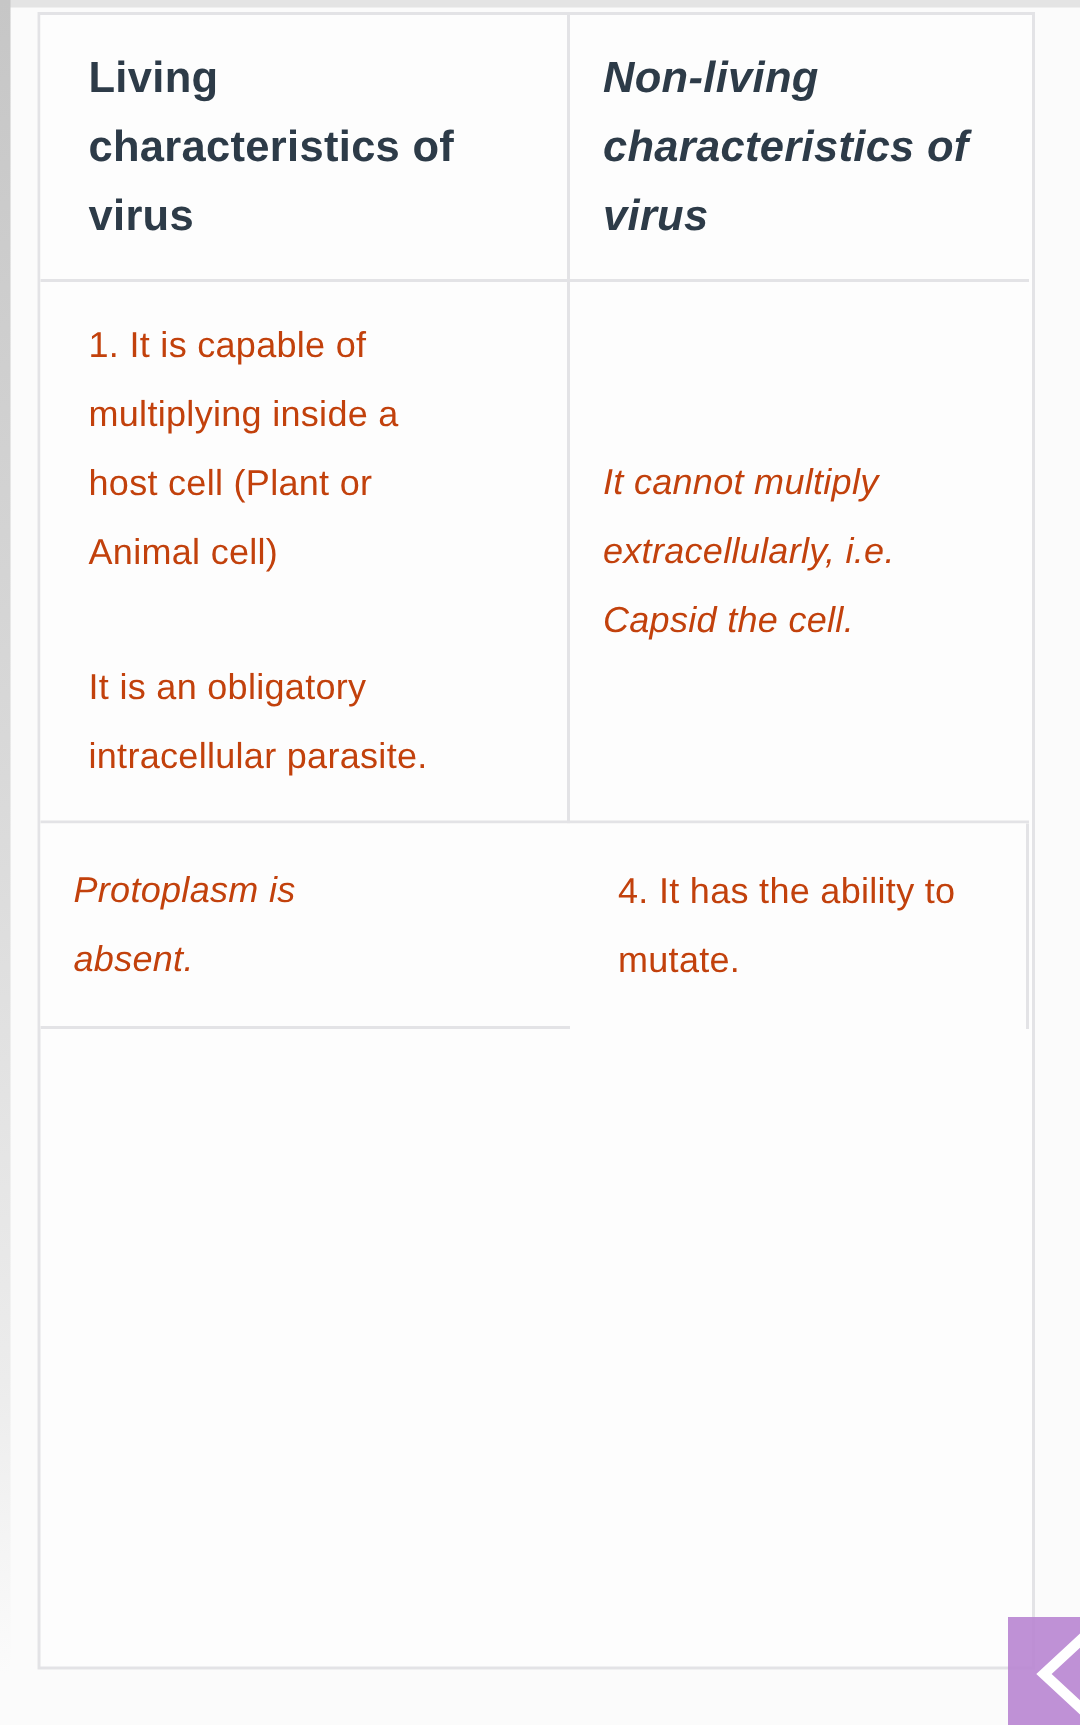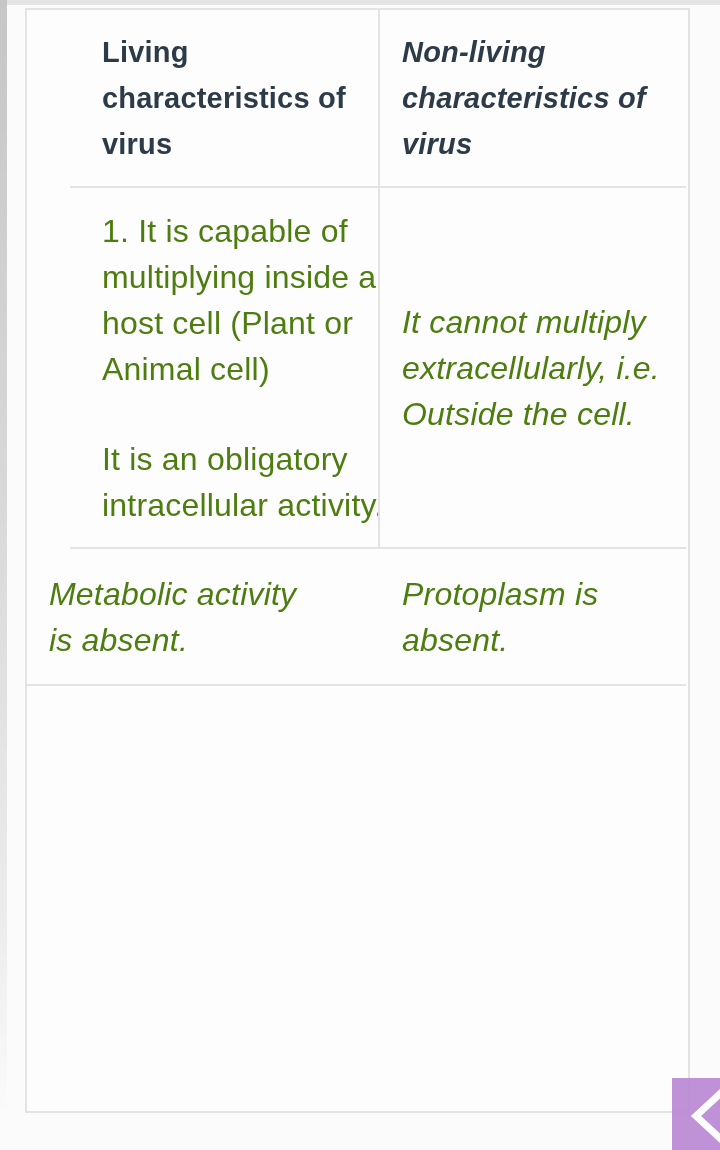--- a/index.html
+++ b/index.html
@@ -35,28 +35,28 @@
     grid-template-rows: 178px 361px 137px 279px 1fr;
   }
   .cell {
     display: flex;
     flex-direction: column;
     justify-content: center;
     overflow: hidden;
     border-bottom: 2px solid #e3e3e6;
     background: #fdfdfd;
   }
-  .cell.col-left  { border-right: 2px solid #e3e3e6; padding-left: 32px; padding-right: 8px; margin-left: 43px; }
+  .cell.col-left  { border-right: 2px solid #e3e3e6; padding-left: 32px; padding-right: 8px; }
   .cell.col-right { padding-left: 22px; padding-right: 6px; font-style: italic; }
   .cell.last-row  { border-bottom: none; }
   .cell-text {
     white-space: pre;
-    font-size: 32px;
+    font-size: 24px;
     line-height: 46px;
-    color: #4d7c0f;
+    color: #c2410c;
     letter-spacing: 0.2px;
   }
   .cell.header .cell-text {
     font-weight: bold;
     font-size: 29px;
     color: #2d3b48;
   }
   .para2 { margin-top: 44px; }
   .fab {
     position: absolute;
@@ -90,38 +90,38 @@
 characteristics of
 virus</div>
     </div>
 
     <div class="cell col-left">
       <div class="cell-text">1. It is capable of
 multiplying inside a
 host cell (Plant or
 Animal cell)</div>
       <div class="cell-text para2">It is an obligatory
-intracellular activity.</div>
+intracellular parasite.</div>
     </div>
     <div class="cell col-right">
       <div class="cell-text">It cannot multiply
 extracellularly, i.e.
-Outside the cell.</div>
+Capsid the cell.</div>
     </div>
 
-    <div class="cell col-right">
-      <div class="cell-text">Metabolic activity
-is absent.</div>
-    </div>
 
     <div class="cell col-right">
       <div class="cell-text">Protoplasm is
 absent.</div>
     </div>
 
+    <div class="cell col-left last-row">
+      <div class="cell-text">4. It has the ability to
+mutate.</div>
+    </div>
 
   </div>
 
   <button class="fab">
     <span>
       <svg viewBox="0 0 48 72" xmlns="http://www.w3.org/2000/svg">
         <polyline points="52,12 24,38 52,64" fill="none" stroke="#ffffff" stroke-width="7" stroke-linejoin="miter" stroke-linecap="butt"></polyline>
       </svg>
     </span>
   </button>

